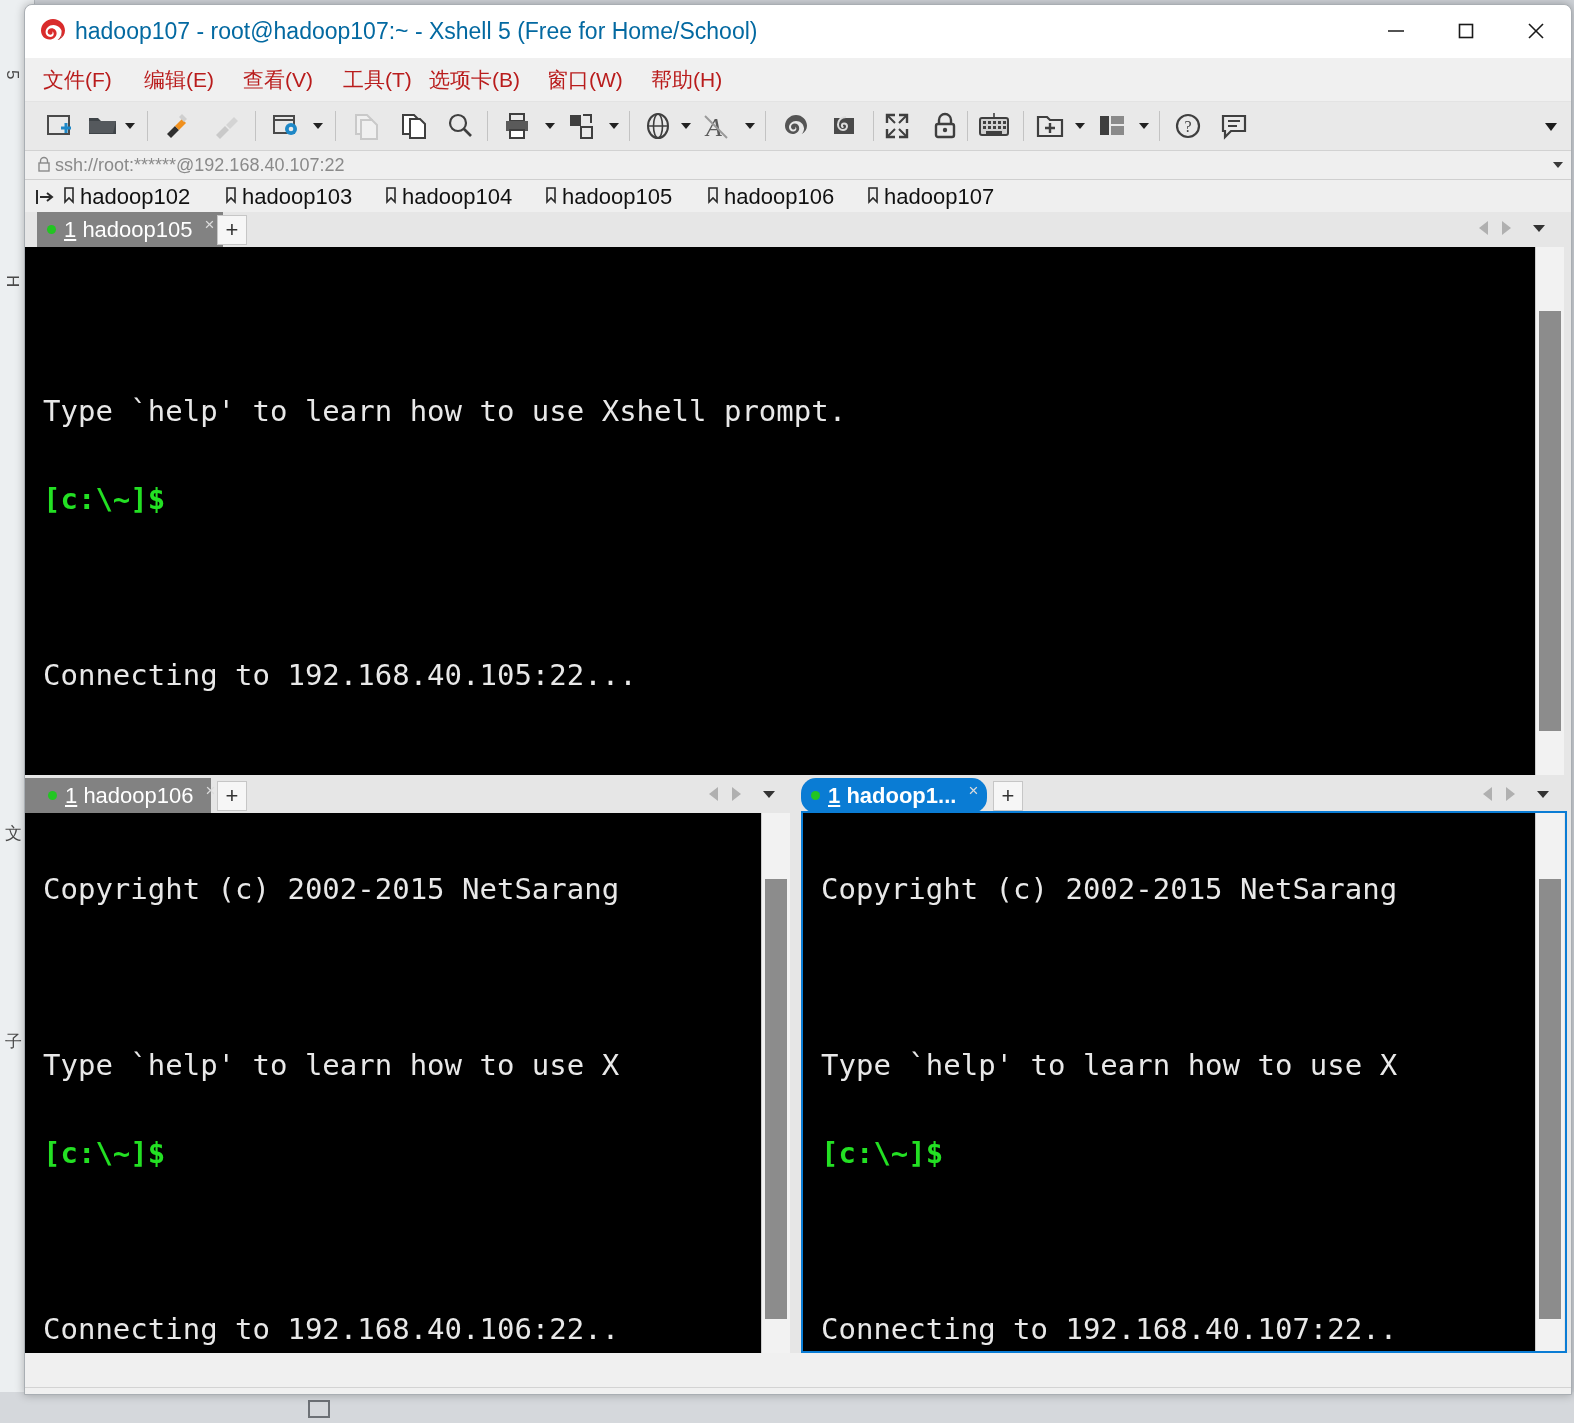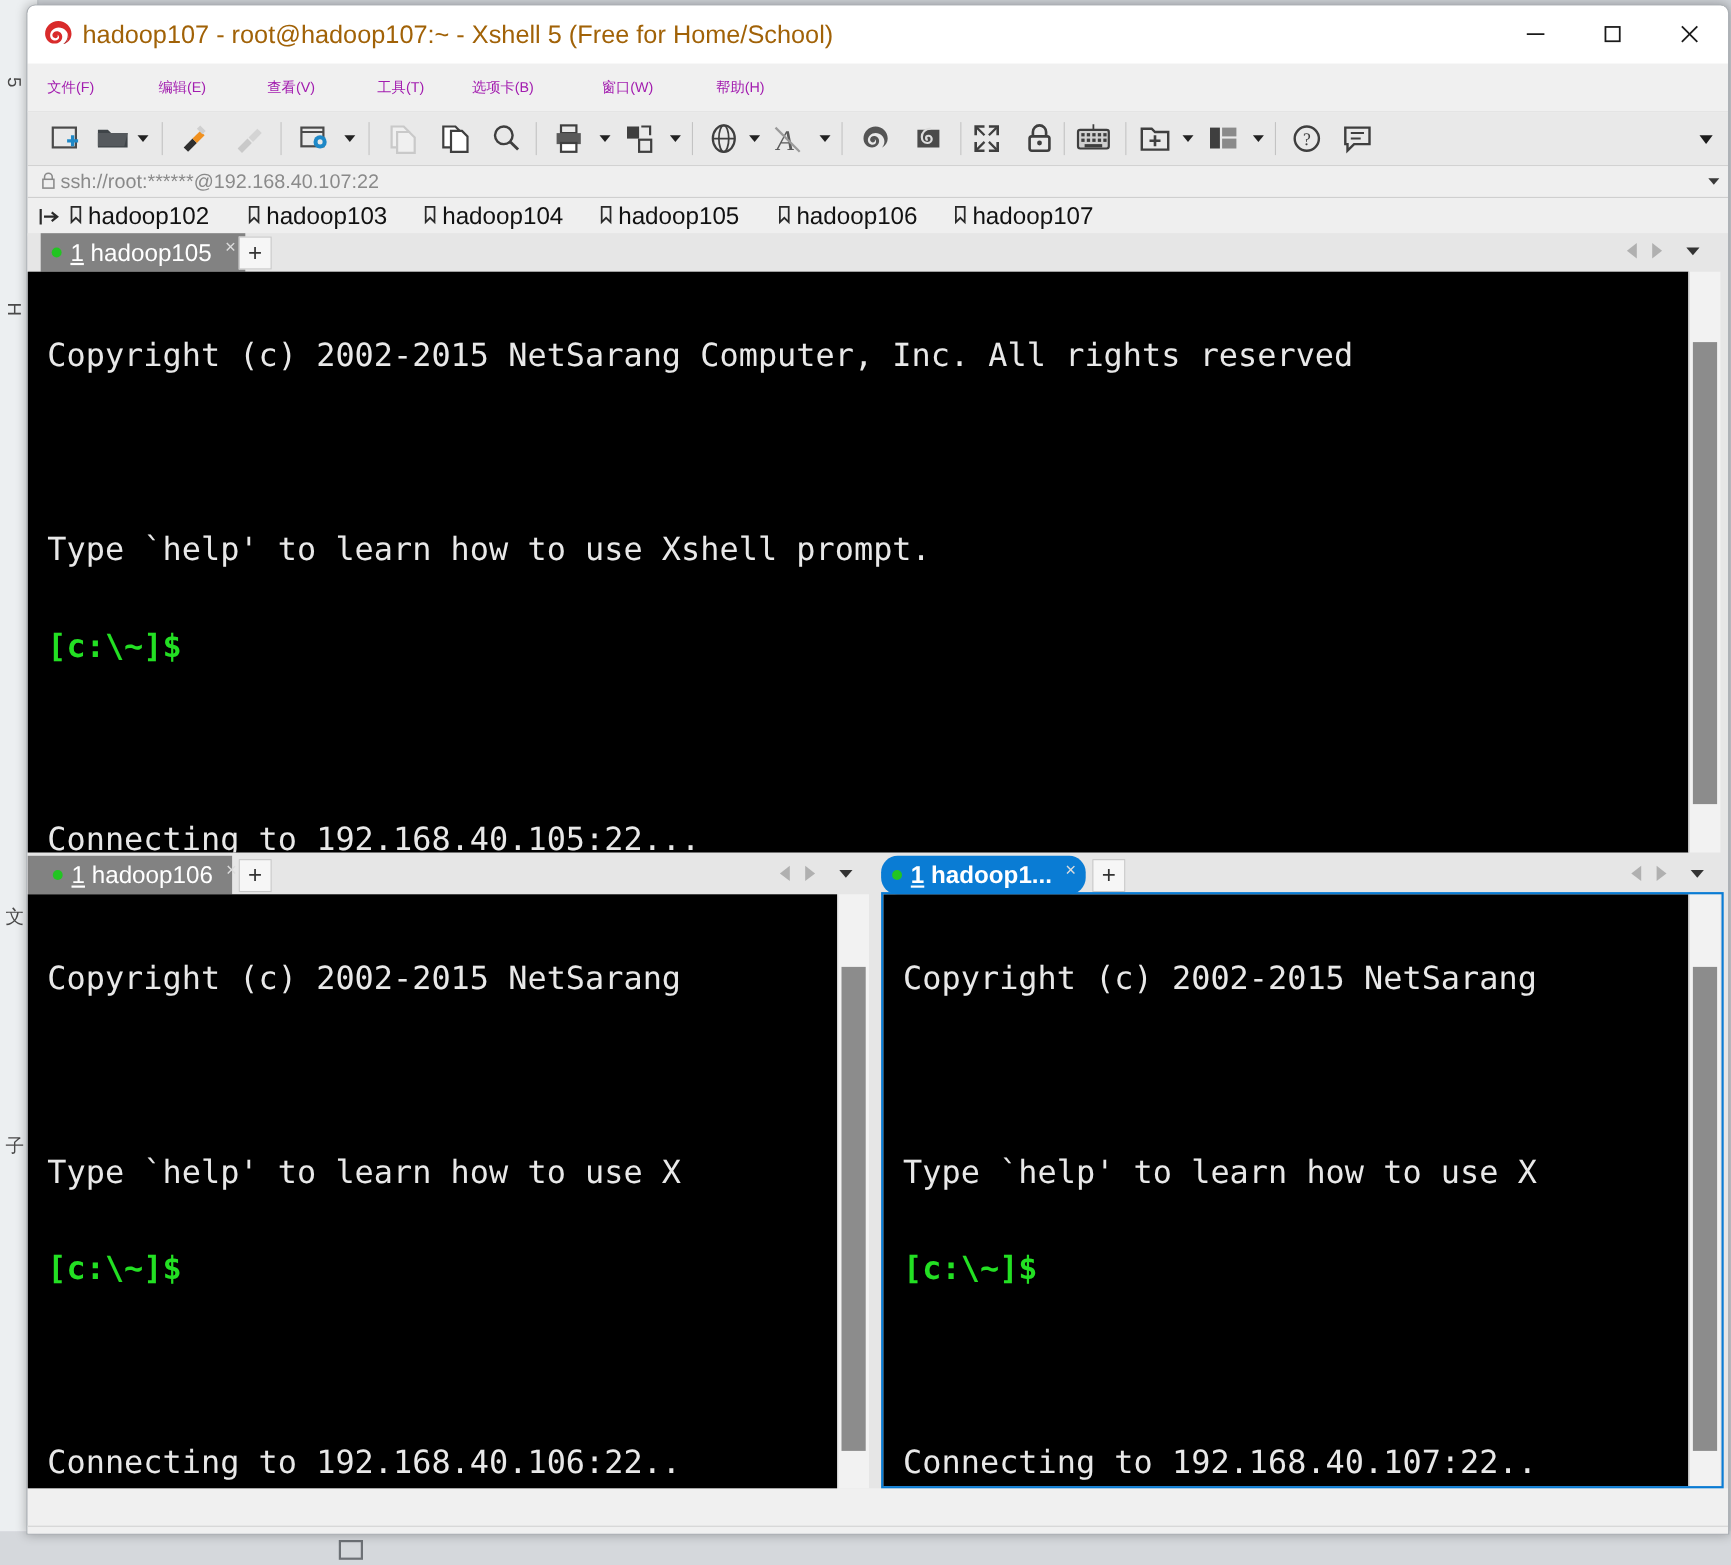--- a/index.html
+++ b/index.html
@@ -19,30 +19,30 @@
   #bg-taskbtn i{position:absolute;left:8px;top:8px;width:18px;height:14px;border:2px solid #6d7176;}
 
   
   #win{position:absolute;left:24px;top:4px;width:1546px;height:1389px;
        background:#f0f0f0;border:1px solid #a9aeb3;border-radius:8px 8px 0 0;
        box-shadow:0 0 10px rgba(0,0,0,.28);overflow:hidden;}
 
   
   #titlebar{position:relative;height:53px;background:#ffffff;border-radius:7px 7px 0 0;}
   #applogo{position:absolute;left:14px;top:12px;width:28px;height:28px;}
-  #title-text{position:absolute;left:50px;top:12px;font-size:23px;color:#a16207;
+  #title-text{position:absolute;left:50px;top:12px;font-size:23px;color:#0369a1;
               white-space:nowrap;line-height:28px;}
   .wbtn{position:absolute;top:0;width:70px;height:52px;display:flex;align-items:center;
         justify-content:center;}
   #btn-min{right:140px;} #btn-max{right:70px;} #btn-close{right:0px;}
 
   
   #menubar{position:relative;height:43px;background:#f0f0f0;border-bottom:1px solid #e3e3e3;}
-  #menubar .mi{position:absolute;top:7px;height:30px;line-height:30px;font-size:13px;
-               color:#a21caf;padding:0 6px;white-space:nowrap;}
+  #menubar .mi{position:absolute;top:7px;height:30px;line-height:30px;font-size:21px;
+               color:#b91c1c;padding:0 6px;white-space:nowrap;}
 
   
   #toolbar{position:relative;height:48px;background:#e9e9e9;border-bottom:1px solid #d2d2d2;}
   .tb{position:absolute;top:5px;height:38px;display:flex;align-items:center;}
   .tb svg{display:block;}
   .tbcaret{position:absolute;top:21px;width:0;height:0;border-left:5px solid transparent;
            border-right:5px solid transparent;border-top:6px solid #222;}
   .tbsep{position:absolute;top:9px;width:1px;height:30px;background:#c3c3c3;}
   #tb-overflow{position:absolute;right:14px;top:21px;width:0;height:0;
                border-left:6px solid transparent;border-right:6px solid transparent;
@@ -422,21 +422,20 @@
           <span class="x">×</span>
         </div>
         <div class="plus" style="left:192px;">+</div>
         <div class="tabnav" style="right:26px;">
           <span class="ar l"></span>
           <span class="ar r"></span>
           <span class="dn"></span>
         </div>
       </div>
       <div class="term" style="left:0;top:35px;width:1510px;height:528px;">
-<div>Copyright (c) 2002-2015 NetSarang Computer, Inc. All rights reserved</div>
 <div>&nbsp;</div>
 <div>Type `help' to learn how to use Xshell prompt.</div>
 <div><span class="g">[c:\~]$</span></div>
 <div>&nbsp;</div>
 <div>Connecting to 192.168.40.105:22...</div>
 
 
 
 
 

